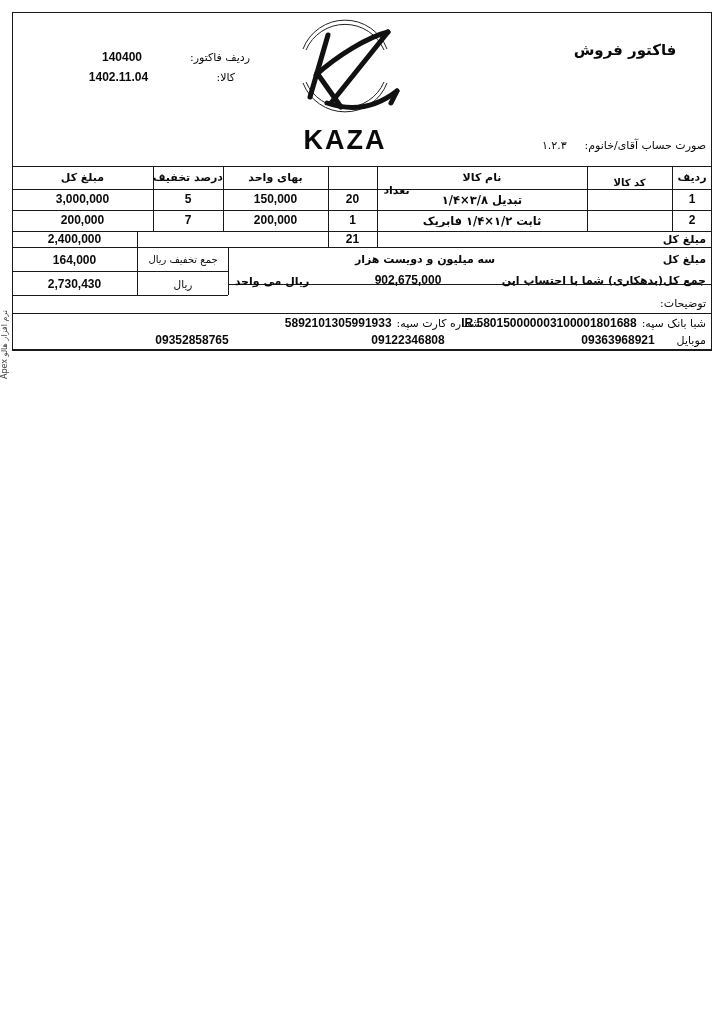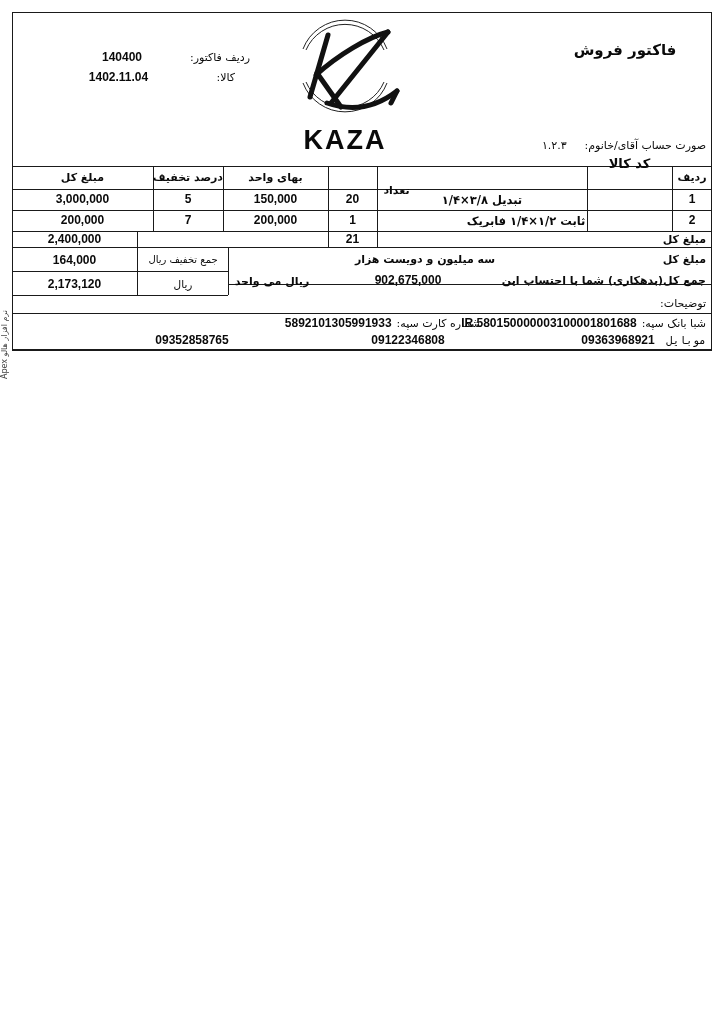--- a/index.html
+++ b/index.html
@@ -78,69 +78,70 @@
 
   <div class="flexr" style="left:455px;top:137px;width:251px;height:16px;gap:18px;font-size:11px;">
     <span class="fa">صورت حساب آقای/خانوم:</span>
     <span class="fa">۱.۲.۳</span>
   </div>
 
   <div class="cell fa b ctr" style="left:12px;top:167px;width:141px;height:21px;line-height:21px;font-size:11px;">مبلغ کل</div>
   <div class="cell fa b ctr" style="left:153px;top:167px;width:70px;height:21px;line-height:21px;font-size:11px;">درصد تخفیف</div>
   <div class="cell fa b ctr" style="left:223px;top:167px;width:105px;height:21px;line-height:21px;font-size:11px;">بهای واحد</div>
   <div class="cell fa b ctr" style="left:328px;top:180px;width:49px;height:21px;line-height:21px;font-size:11px;padding-left:44px;">تعداد</div>
-  <div class="cell fa b ctr" style="left:587px;top:153px;width:85px;height:21px;line-height:21px;font-size:13px;text-align:center;">کد کالا</div>
+  <div class="cell fa b ctr" style="left:377px;top:167px;width:210px;height:21px;line-height:21px;font-size:11px;">نام کالا</div>
+  <div class="cell fa b ctr" style="left:587px;top:172px;width:85px;height:21px;line-height:21px;font-size:10px;text-align:center;">کد کالا</div>
   <div class="cell fa b ctr" style="left:672px;top:167px;width:40px;height:21px;line-height:21px;font-size:11px;">ردیف</div>
 
   <div>
     <div class="cell num b ctr" style="left:12px;top:190px;width:141px;height:19px;line-height:19px;font-size:12px;">3,000,000</div>
     <div class="cell num b ctr" style="left:153px;top:190px;width:70px;height:19px;line-height:19px;font-size:12px;">5</div>
     <div class="cell num b ctr" style="left:223px;top:190px;width:105px;height:19px;line-height:19px;font-size:12px;">150,000</div>
     <div class="cell num b ctr" style="left:328px;top:190px;width:49px;height:19px;line-height:19px;font-size:12px;">20</div>
     <div class="cell fa b ctr" style="left:377px;top:191px;width:210px;height:18px;line-height:18px;font-size:11.5px;">تبدیل ۳/۸×۱/۴</div>
     <div class="cell num b ctr" style="left:672px;top:190px;width:40px;height:19px;line-height:19px;font-size:12px;">1</div>
   </div>
 
   <div>
     <div class="cell num b ctr" style="left:12px;top:211px;width:141px;height:19px;line-height:19px;font-size:12px;">200,000</div>
     <div class="cell num b ctr" style="left:153px;top:211px;width:70px;height:19px;line-height:19px;font-size:12px;">7</div>
     <div class="cell num b ctr" style="left:223px;top:211px;width:105px;height:19px;line-height:19px;font-size:12px;">200,000</div>
     <div class="cell num b ctr" style="left:328px;top:211px;width:49px;height:19px;line-height:19px;font-size:12px;">1</div>
-    <div class="cell fa b ctr" style="left:377px;top:212px;width:210px;height:26px;line-height:18px;font-size:11.5px;padding-left:44px;">ثابت ۱/۲×۱/۴ فابریک</div>
+    <div class="cell fa b ctr" style="left:377px;top:212px;width:210px;height:26px;line-height:18px;font-size:11.5px;">ثابت ۱/۲×۱/۴ فابریک</div>
     <div class="cell num b ctr" style="left:672px;top:211px;width:40px;height:19px;line-height:19px;font-size:12px;">2</div>
   </div>
 
   <div class="cell num b ctr" style="left:12px;top:232px;width:125px;height:15px;line-height:15px;font-size:12px;">2,400,000</div>
   <div class="cell num b ctr" style="left:328px;top:232px;width:49px;height:15px;line-height:15px;font-size:12px;">21</div>
   <div class="cell fa b rgt" style="left:500px;top:232px;width:206px;height:15px;line-height:15px;font-size:11px;">مبلغ کل</div>
 
   <div class="cell num b ctr" style="left:12px;top:252px;width:125px;height:16px;line-height:16px;font-size:12px;">164,000</div>
   <div class="cell fa ctr" style="left:138px;top:253px;width:90px;height:14px;line-height:14px;font-size:10px;">جمع تخفیف ریال</div>
 
-  <div class="cell num b ctr" style="left:12px;top:276px;width:125px;height:16px;line-height:16px;font-size:12px;">2,173,120</div>
+  <div class="cell num b ctr" style="left:12px;top:276px;width:125px;height:16px;line-height:16px;font-size:12px;">2,730,430</div>
   <div class="cell fa ctr" style="left:138px;top:277px;width:90px;height:14px;line-height:14px;font-size:10.5px;">ریال</div>
 
   <div class="cell fa b rgt" style="left:550px;top:252px;width:156px;height:15px;line-height:15px;font-size:11px;">مبلغ کل</div>
   <div class="cell fa b ctr" style="left:330px;top:252px;width:190px;height:15px;line-height:15px;font-size:11px;">سه میلیون  و دویست هزار</div>
 
   <div class="cell fa b rgt" style="left:430px;top:273px;width:276px;height:15px;line-height:15px;font-size:11px;">جمع کل(بدهکاری) شما با احتساب این</div>
   <div class="cell num b ctr" style="left:358px;top:273px;width:100px;height:15px;line-height:15px;font-size:12px;">902,675,000</div>
   <div class="cell fa b ctr" style="left:234px;top:274px;width:76px;height:15px;line-height:15px;font-size:11px;">ریال می واحد</div>
 
   <div class="cell fa rgt" style="left:580px;top:297px;width:126px;height:14px;line-height:14px;font-size:11px;">توضیحات:</div>
 
   <div class="flexr" style="left:420px;top:315px;width:286px;height:16px;gap:5px;">
     <span class="fa" style="font-size:11px;">شبا بانک سپه:</span>
     <span class="num b" style="font-size:12px;margin-left:35px;">IR 580150000003100001801688</span>
   </div>
   <div class="flexr" style="left:275px;top:315px;width:205px;height:16px;gap:5px;">
     <span class="fa" style="font-size:11px;">شماره کارت سپه:</span>
     <span class="num b" style="font-size:12px;">5892101305991933</span>
   </div>
 
-  <div class="cell fa rgt" style="left:640px;top:334px;width:66px;height:14px;line-height:14px;font-size:11px;font-family:Liberation Mono, monospace;">موبایل</div>
+  <div class="cell fa rgt" style="left:640px;top:334px;width:66px;height:14px;line-height:14px;font-size:11px;">موبایل</div>
   <div class="cell num b ctr" style="left:572px;top:333px;width:92px;height:15px;line-height:15px;font-size:12px;">09363968921</div>
   <div class="cell num b ctr" style="left:362px;top:333px;width:92px;height:15px;line-height:15px;font-size:12px;">09122346808</div>
   <div class="cell num b ctr" style="left:146px;top:333px;width:92px;height:15px;line-height:15px;font-size:12px;">09352858765</div>
 
   <div class="side-text">نرم افزار هالو Apex</div>
 
 </div>
 
 </body></html>

